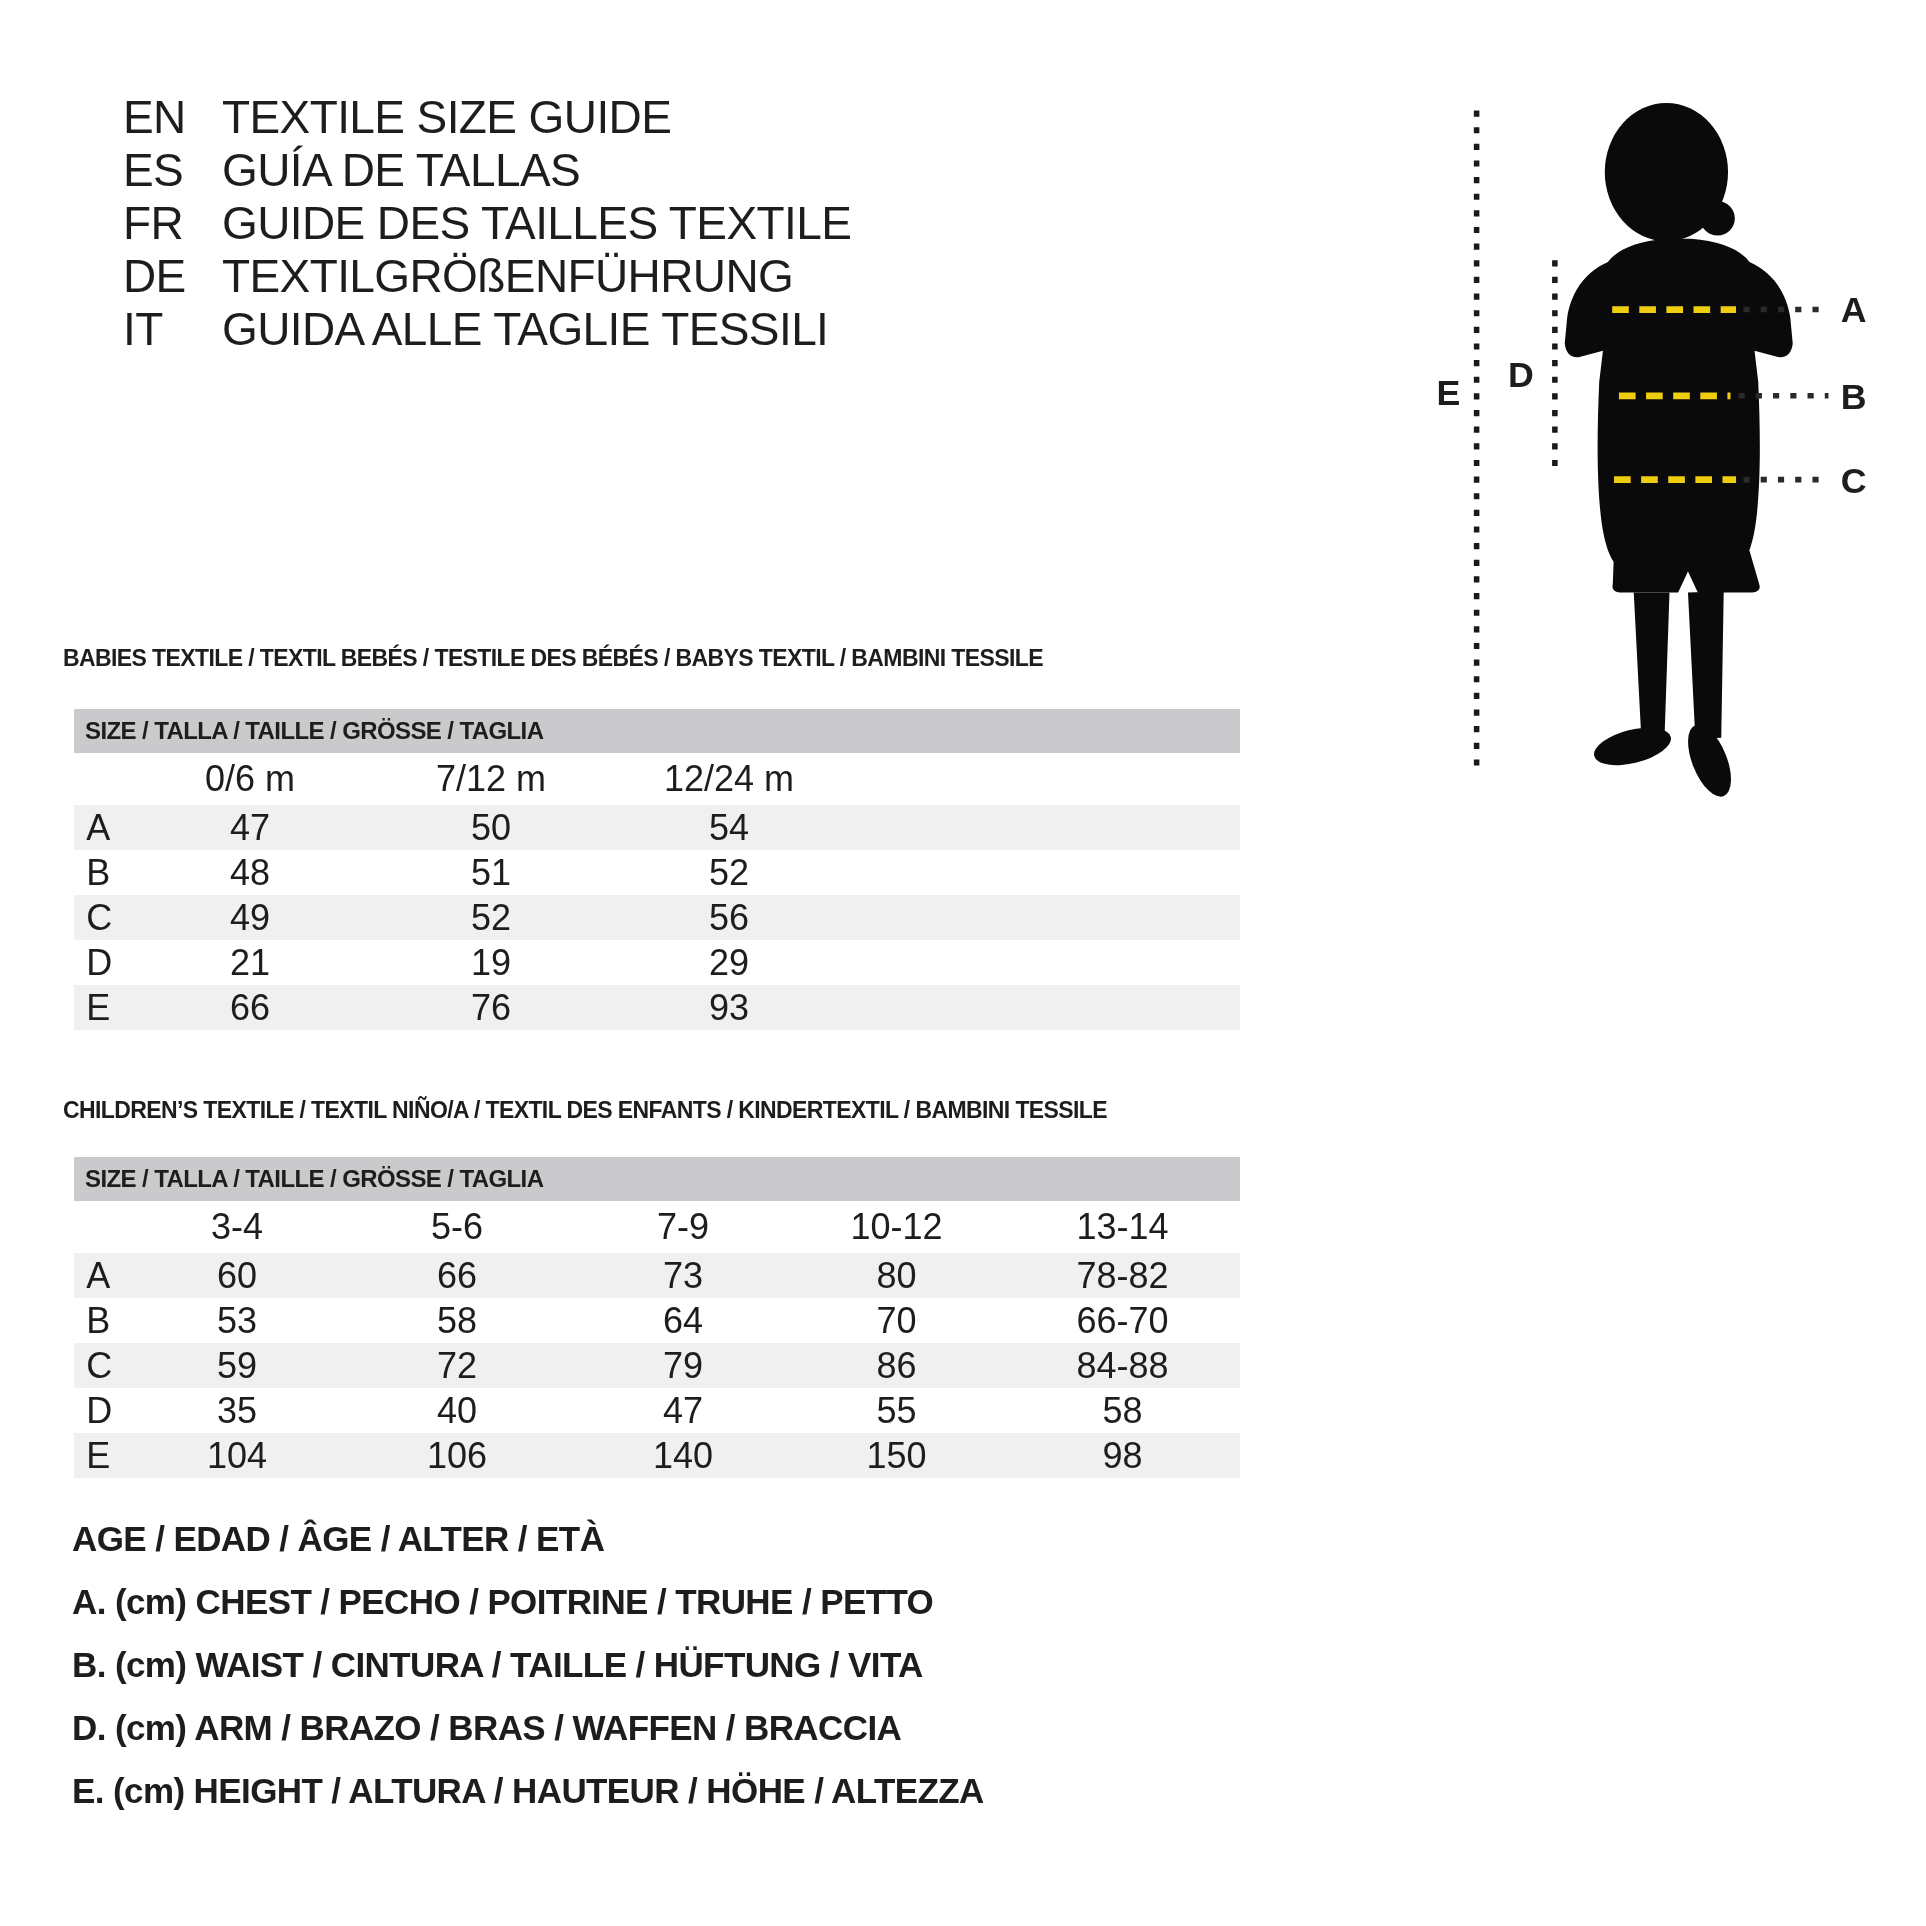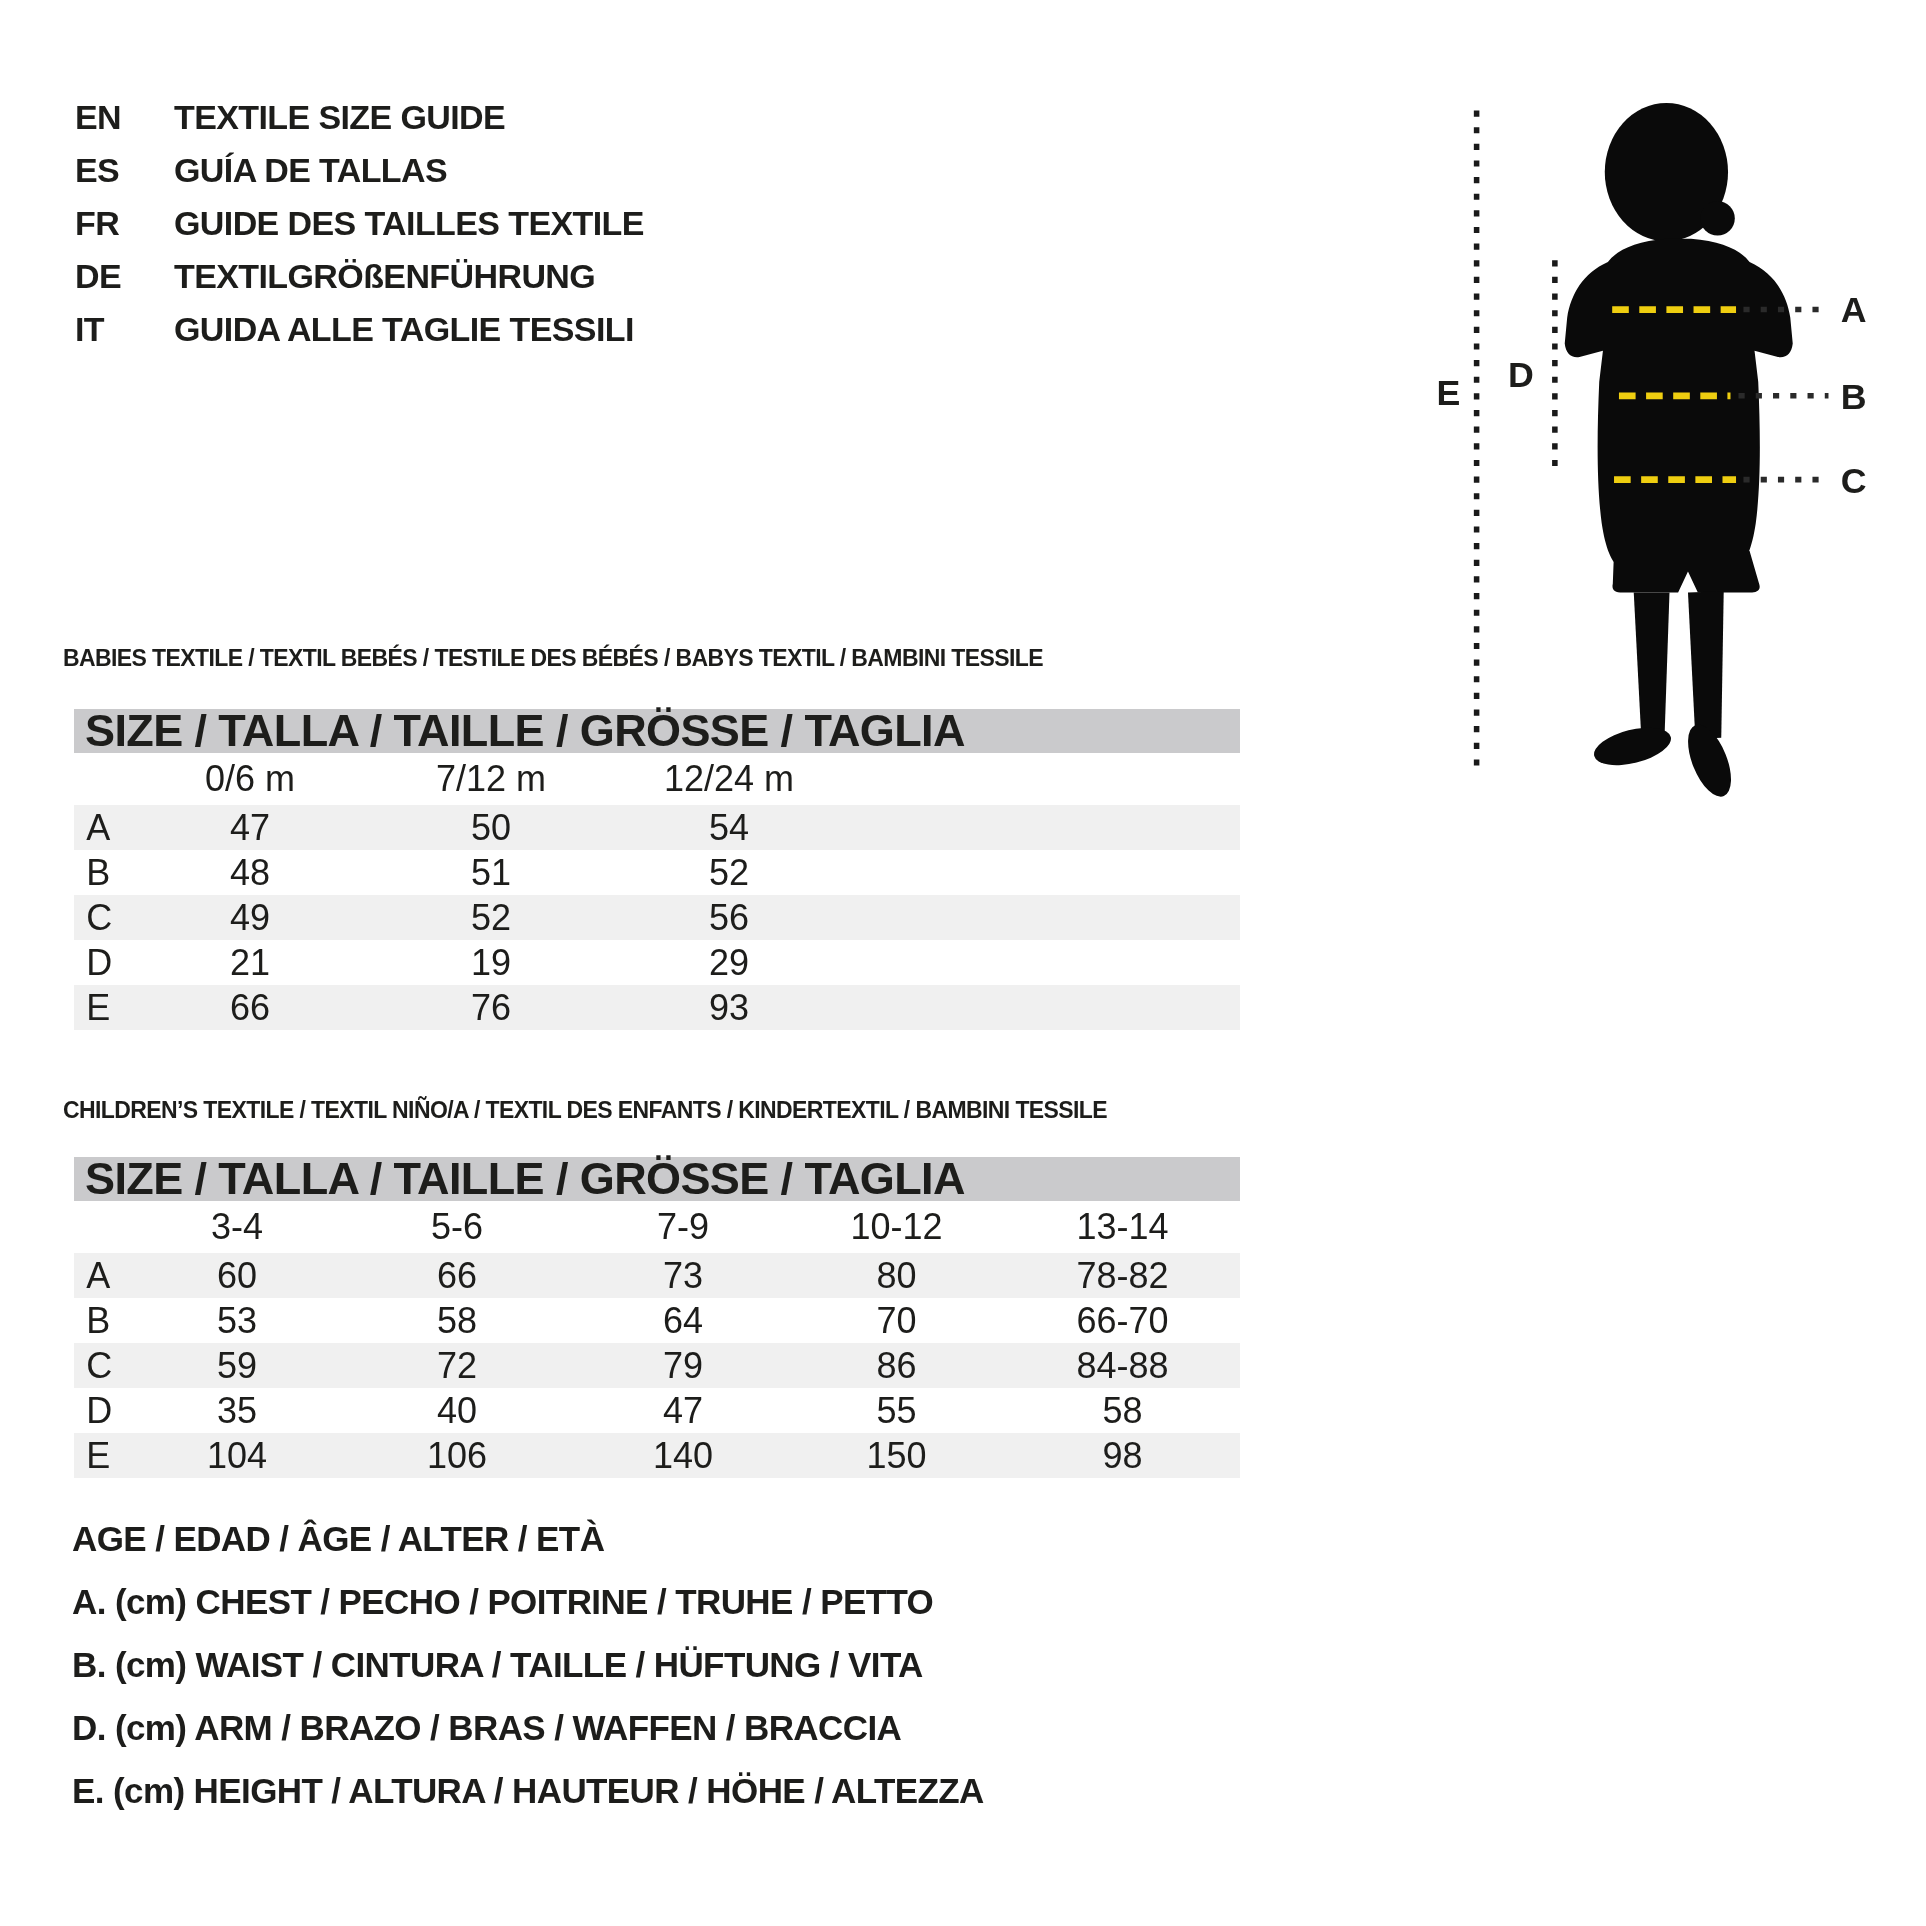--- a/index.html
+++ b/index.html
@@ -1,33 +1,33 @@
 <!DOCTYPE html>
 <html style="font-size:10px"><head>
 <meta charset="utf-8">
 <style>
   html,body{margin:0;padding:0;background:#ffffff;}
   body{width:1926px;height:1926px;position:relative;overflow:hidden;}
   .canvas{position:absolute;inset:0;font-family:"Liberation Sans","DejaVu Sans",sans-serif;color:#1d1d1b;}
 
   
   .langs{position:absolute;left:75px;top:91px;}
-  .lang-row{height:53px;line-height:53px;font-size:34px;font-weight:bold;letter-spacing:-0.6px;white-space:nowrap;}
+  .lang-row{height:53px;line-height:53px;font-size:46px;font-weight:normal;letter-spacing:-0.6px;white-space:nowrap;margin-left:48px;}
   .lang-code{display:inline-block;width:99px;}
 
   
   .sec-title{position:absolute;left:63px;font-size:23px;font-weight:bold;letter-spacing:-0.6px;white-space:nowrap;}
   .sec-title.babies{top:645px;}
   .sec-title.children{top:1097px;}
 
   
   .sizetable{position:absolute;left:74px;width:1166px;}
   .sizetable.babies{top:709px;}
   .sizetable.children{top:1157px;}
-  .thead{height:44px;line-height:44px;background:#cacacc;padding-left:11px;font-size:45px;font-weight:bold;letter-spacing:-0.6px;white-space:nowrap;}
+  .thead{height:44px;line-height:44px;background:#cacacc;padding-left:11px;font-size:24px;font-weight:bold;letter-spacing:-0.6px;white-space:nowrap;}
   .grid-b{display:grid;grid-template-columns:86px 148px 302px 142px auto;gap:16px;}
   .grid-c{display:grid;grid-template-columns:86px 154px 286px 166px 261px 191px auto;}
   .colrow span{line-height:52px;height:52px;font-size:36px;}
   .datarow span{line-height:45px;height:45px;font-size:36px;}
   .datarow.alt{background:#f0f0f0;}
   .cell-label{padding-left:12.3px;text-align:left;}
   .cell-val{text-align:center;}
 
   
   .legend{position:absolute;left:72px;top:1507px;}

